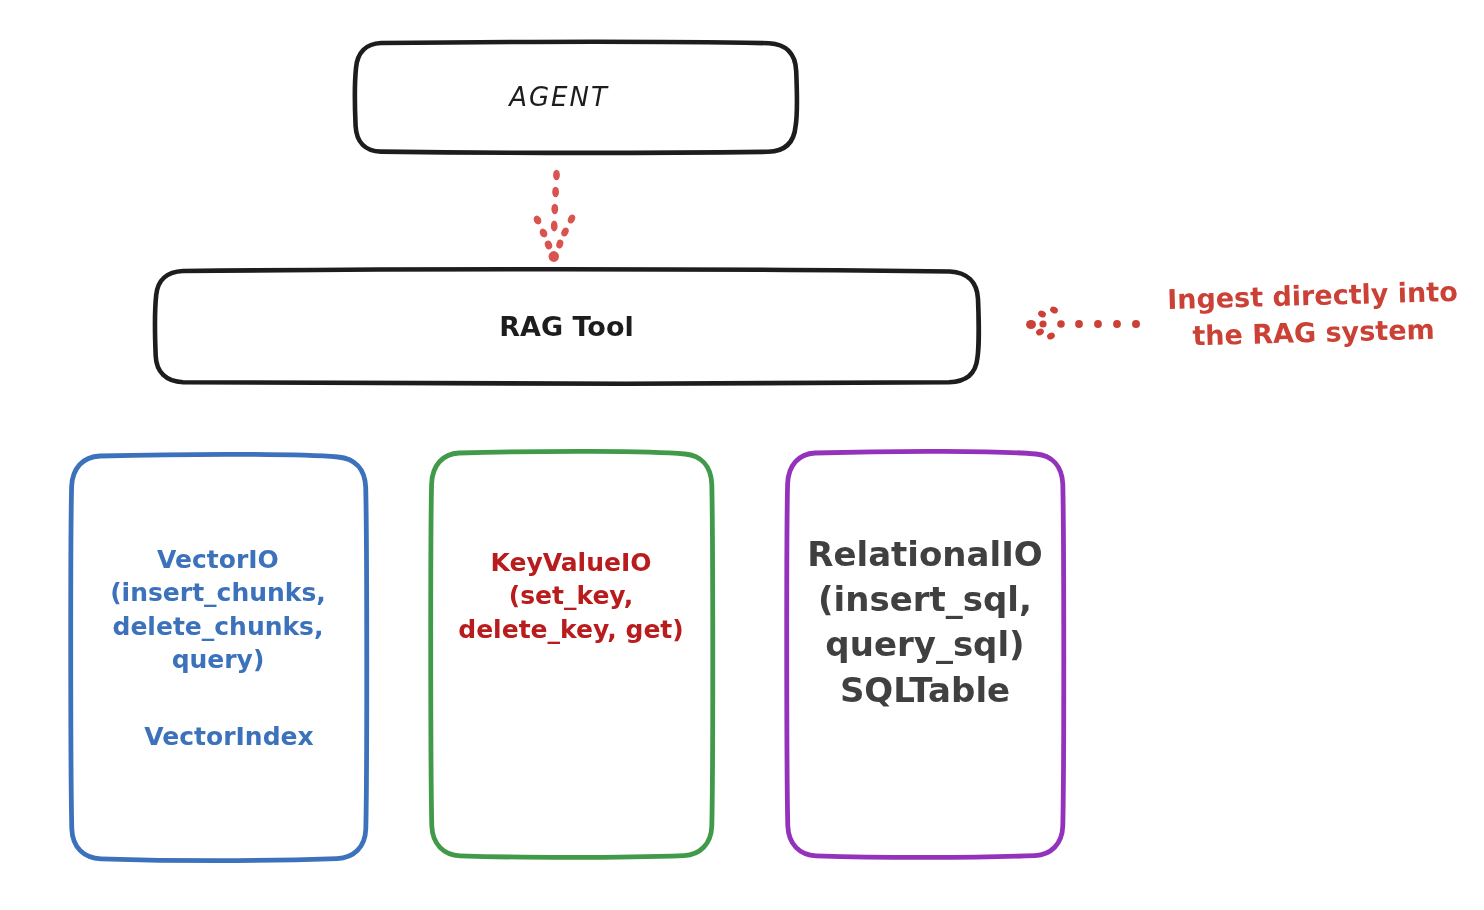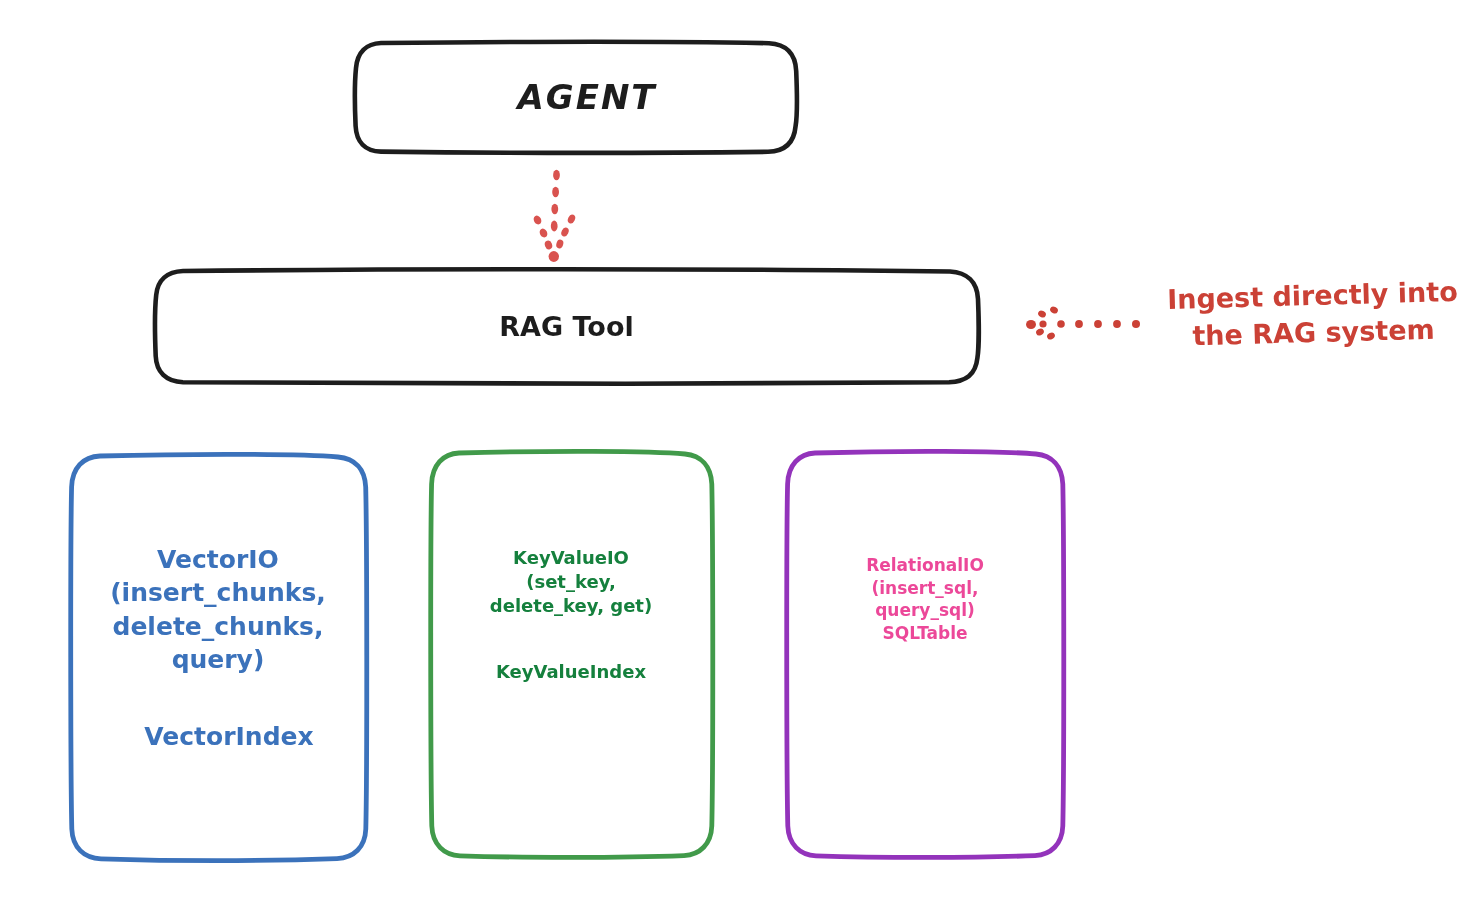--- a/index.html
+++ b/index.html
@@ -25,28 +25,28 @@
     display: flex;
     flex-direction: column;
     align-items: center;
     justify-content: center;
     text-align: center;
     pointer-events: none;
     white-space: pre-line;
   }
   
   #agent-label {
-    left: 367px;
+    left: 339px;
     top: 42px;
     width: 440px;
     height: 110px;
     color: #1d1d1d;
-    font-size: 34px;
+    font-size: 26px;
     font-style: italic;
-    font-weight: 700;
+    font-weight: 400;
     letter-spacing: 2px;
     font-family: "DejaVu Sans", sans-serif;
   }
   
   #ragtool-label {
     left: 155px;
     top: 270px;
     width: 823px;
     height: 112px;
     color: #1d1d1d;
@@ -84,35 +84,35 @@
     padding-top: 88px;
     box-sizing: border-box;
   }
   #vectorio-label .provider-index { margin-top: 44px; margin-left: 22px; }
 
   #keyvalueio-label {
     left: 430px;
     top: 452px;
     width: 282px;
     height: 400px;
-    color: #15803d;
-    font-size: 18px;
+    color: #b91c1c;
+    font-size: 25px;
     justify-content: flex-start;
     padding-top: 94px;
     box-sizing: border-box;
   }
   #keyvalueio-label .provider-index { margin-top: 42px; }
 
   #relationalio-label {
     left: 787px;
-    top: 460px;
+    top: 438px;
     width: 276px;
     height: 400px;
-    color: #ec4899;
-    font-size: 17px;
+    color: #404040;
+    font-size: 34px;
     justify-content: flex-start;
     padding-top: 94px;
     box-sizing: border-box;
   }
   #relationalio-label .provider-index { }
 
   
   #ingest-note {
     position: absolute;
     left: 1148px;
@@ -239,21 +239,20 @@
 (insert_chunks,
 delete_chunks,
 query)</div>
   <div class="provider-index">VectorIndex</div>
 </div>
 
 <div class="provider-label" id="keyvalueio-label">
   <div class="provider-api">KeyValueIO
 (set_key,
 delete_key, get)</div>
-  <div class="provider-index">KeyValueIndex</div>
 </div>
 
 <div class="provider-label" id="relationalio-label">
   <div class="provider-api">RelationalIO
 (insert_sql,
 query_sql)</div>
   <div class="provider-index">SQLTable</div>
 </div>
 
 <div id="ingest-note">Ingest directly into

